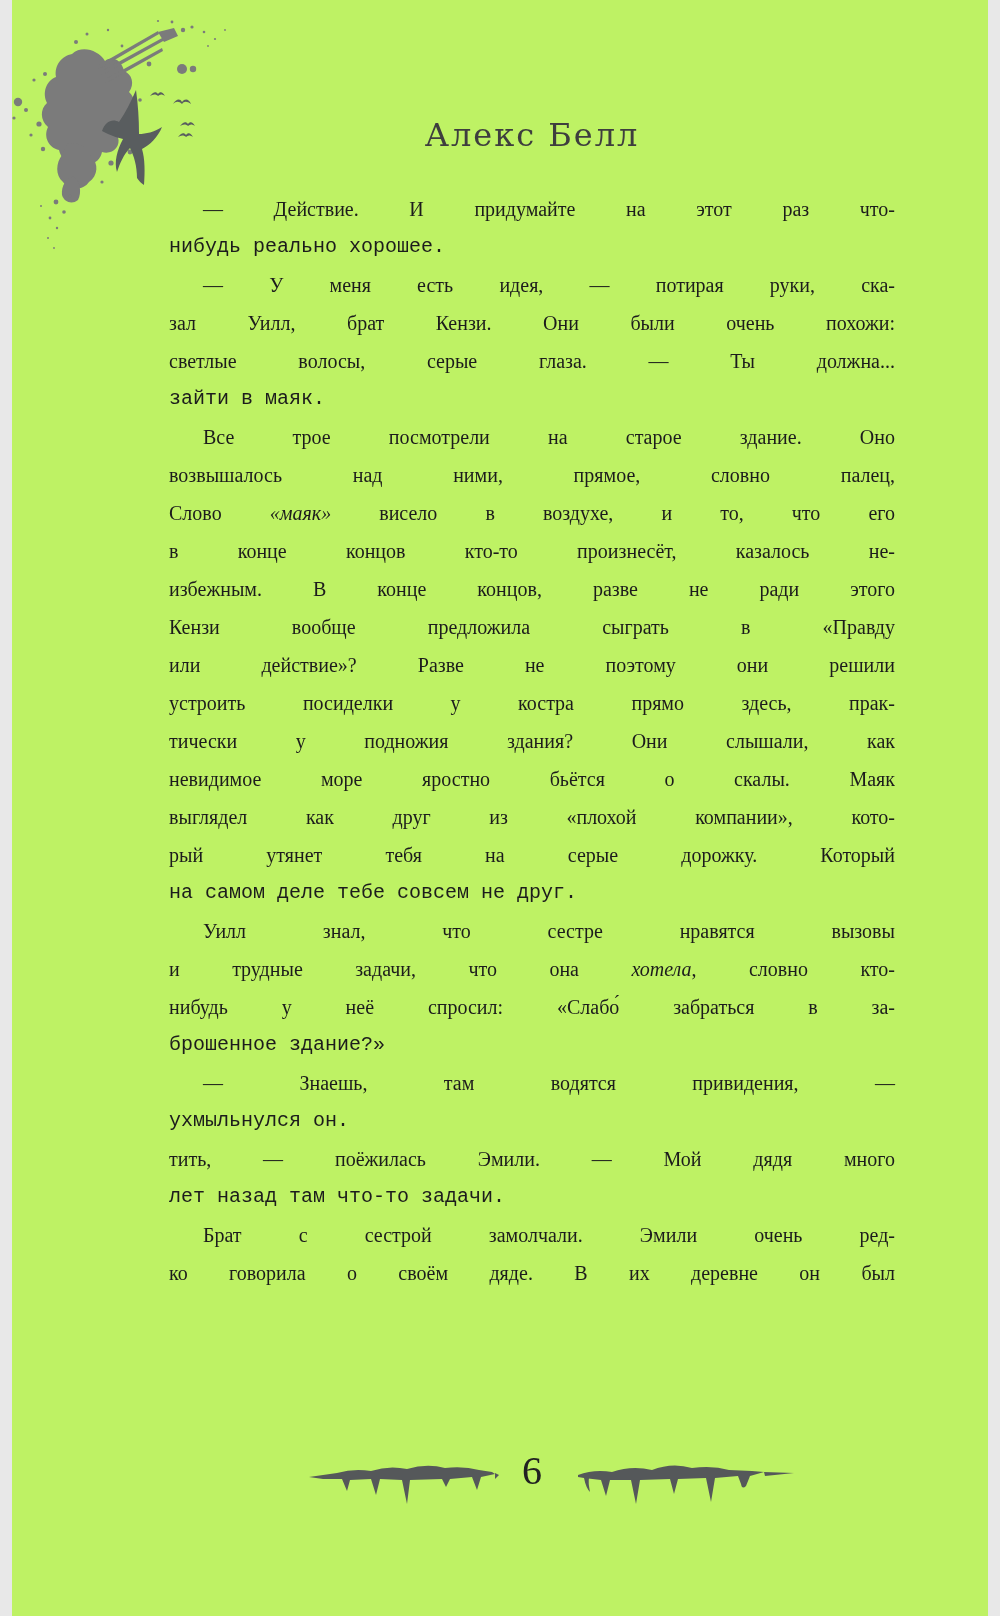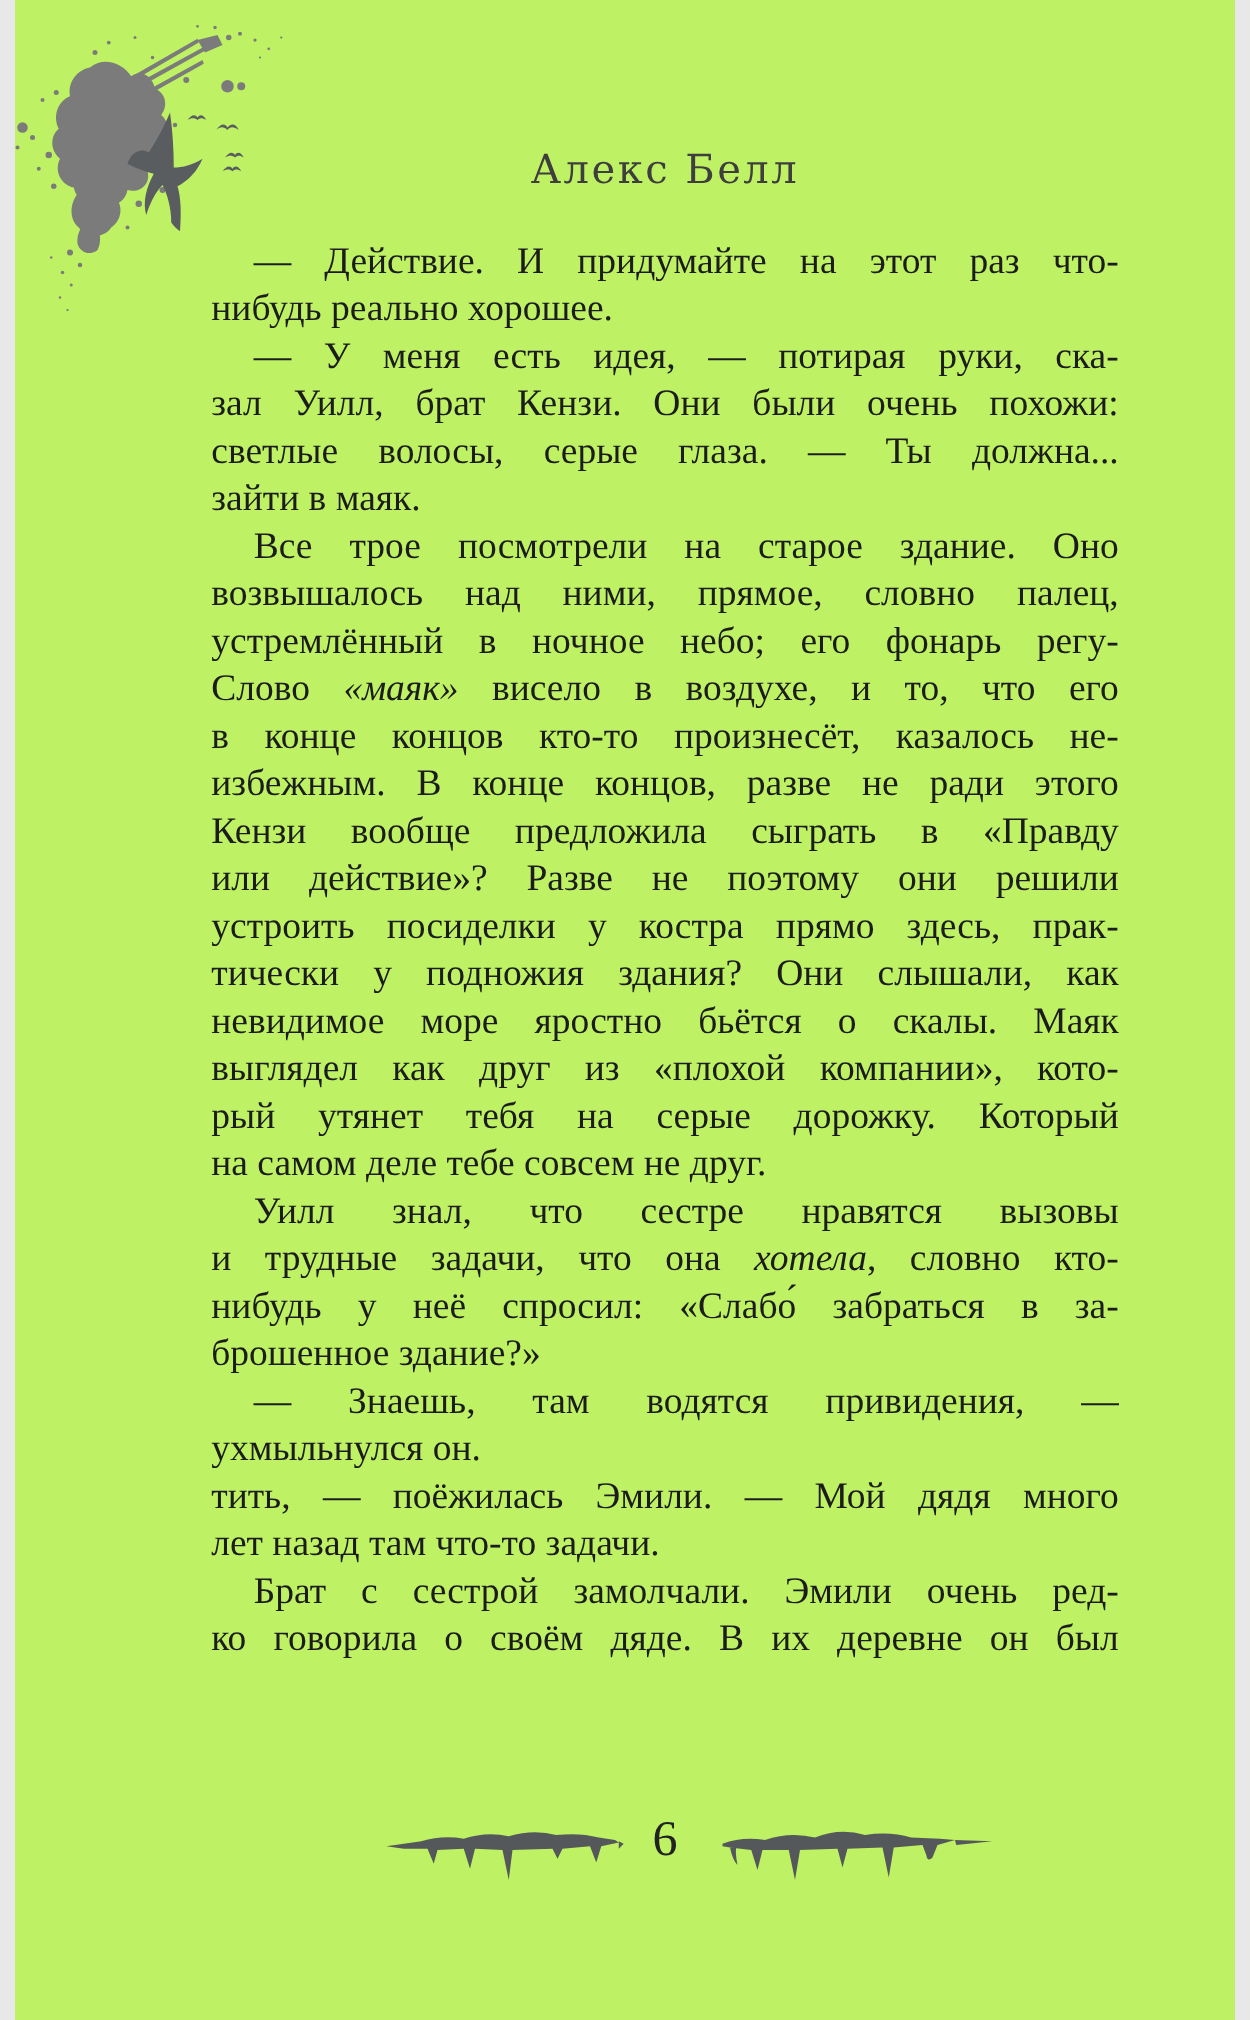--- a/index.html
+++ b/index.html
@@ -13,30 +13,30 @@
   }
   .splat-art{position:absolute;top:6px;left:0;width:232px;height:252px;}
   .running-head{
     position:absolute;top:116px;left:157px;width:726px;
     text-align:center;
     font-family:"DejaVu Serif", serif;
     font-size:32px;color:#3e3e3e;letter-spacing:2px;
   }
   .text-block{
     position:absolute;top:190px;left:157px;width:726px;
-    font-size:30px;line-height:38px;color:#1c1c1c;
+    font-size:20px;line-height:38px;color:#1c1c1c;
   }
   .line{
     text-align:justify;
     text-align-last:justify;
     white-space:normal;
     height:38px;overflow:visible;
   }
   .line.indent{text-indent:34px;}
-  .line.para-end{text-align-last:left;}
+  .line.para-end{text-align-last:left;font-family:Liberation Mono, monospace;}
   .line i{font-style:italic;}
   .footer{
     position:absolute;top:1448px;left:157px;width:726px;height:70px;
   }
   .page-number{
     position:absolute;left:0;right:0;top:0;
     text-align:center;
     font-size:40px;line-height:46px;color:#222222;
   }
   .drip{position:absolute;top:12px;height:50px;}
@@ -113,21 +113,20 @@
 
   <div class="text-block" id="text-block">
       <div class="line indent"><span>— Действие. И придумайте на этот раз что-</span></div>
       <div class="line para-end"><span>нибудь реально хорошее.</span></div>
       <div class="line indent"><span>— У меня есть идея, — потирая руки, ска-</span></div>
       <div class="line"><span>зал Уилл, брат Кензи. Они были очень похожи:</span></div>
       <div class="line"><span>светлые волосы, серые глаза. — Ты должна...</span></div>
       <div class="line para-end"><span>зайти в маяк.</span></div>
       <div class="line indent"><span>Все трое посмотрели на старое здание. Оно</span></div>
       <div class="line"><span>возвышалось над ними, прямое, словно палец,</span></div>
-      <div class="line"><span>устремлённый в ночное небо; его фонарь регу-</span></div>
       <div class="line"><span>Слово </span><i>«маяк»</i><span> висело в воздухе, и то, что его</span></div>
       <div class="line"><span>в конце концов кто-то произнесёт, казалось не-</span></div>
       <div class="line"><span>избежным. В конце концов, разве не ради этого</span></div>
       <div class="line"><span>Кензи вообще предложила сыграть в «Правду</span></div>
       <div class="line"><span>или действие»? Разве не поэтому они решили</span></div>
       <div class="line"><span>устроить посиделки у костра прямо здесь, прак-</span></div>
       <div class="line"><span>тически у подножия здания? Они слышали, как</span></div>
       <div class="line"><span>невидимое море яростно бьётся о скалы. Маяк</span></div>
       <div class="line"><span>выглядел как друг из «плохой компании», кото-</span></div>
       <div class="line"><span>рый утянет тебя на серые дорожку. Который</span></div>

